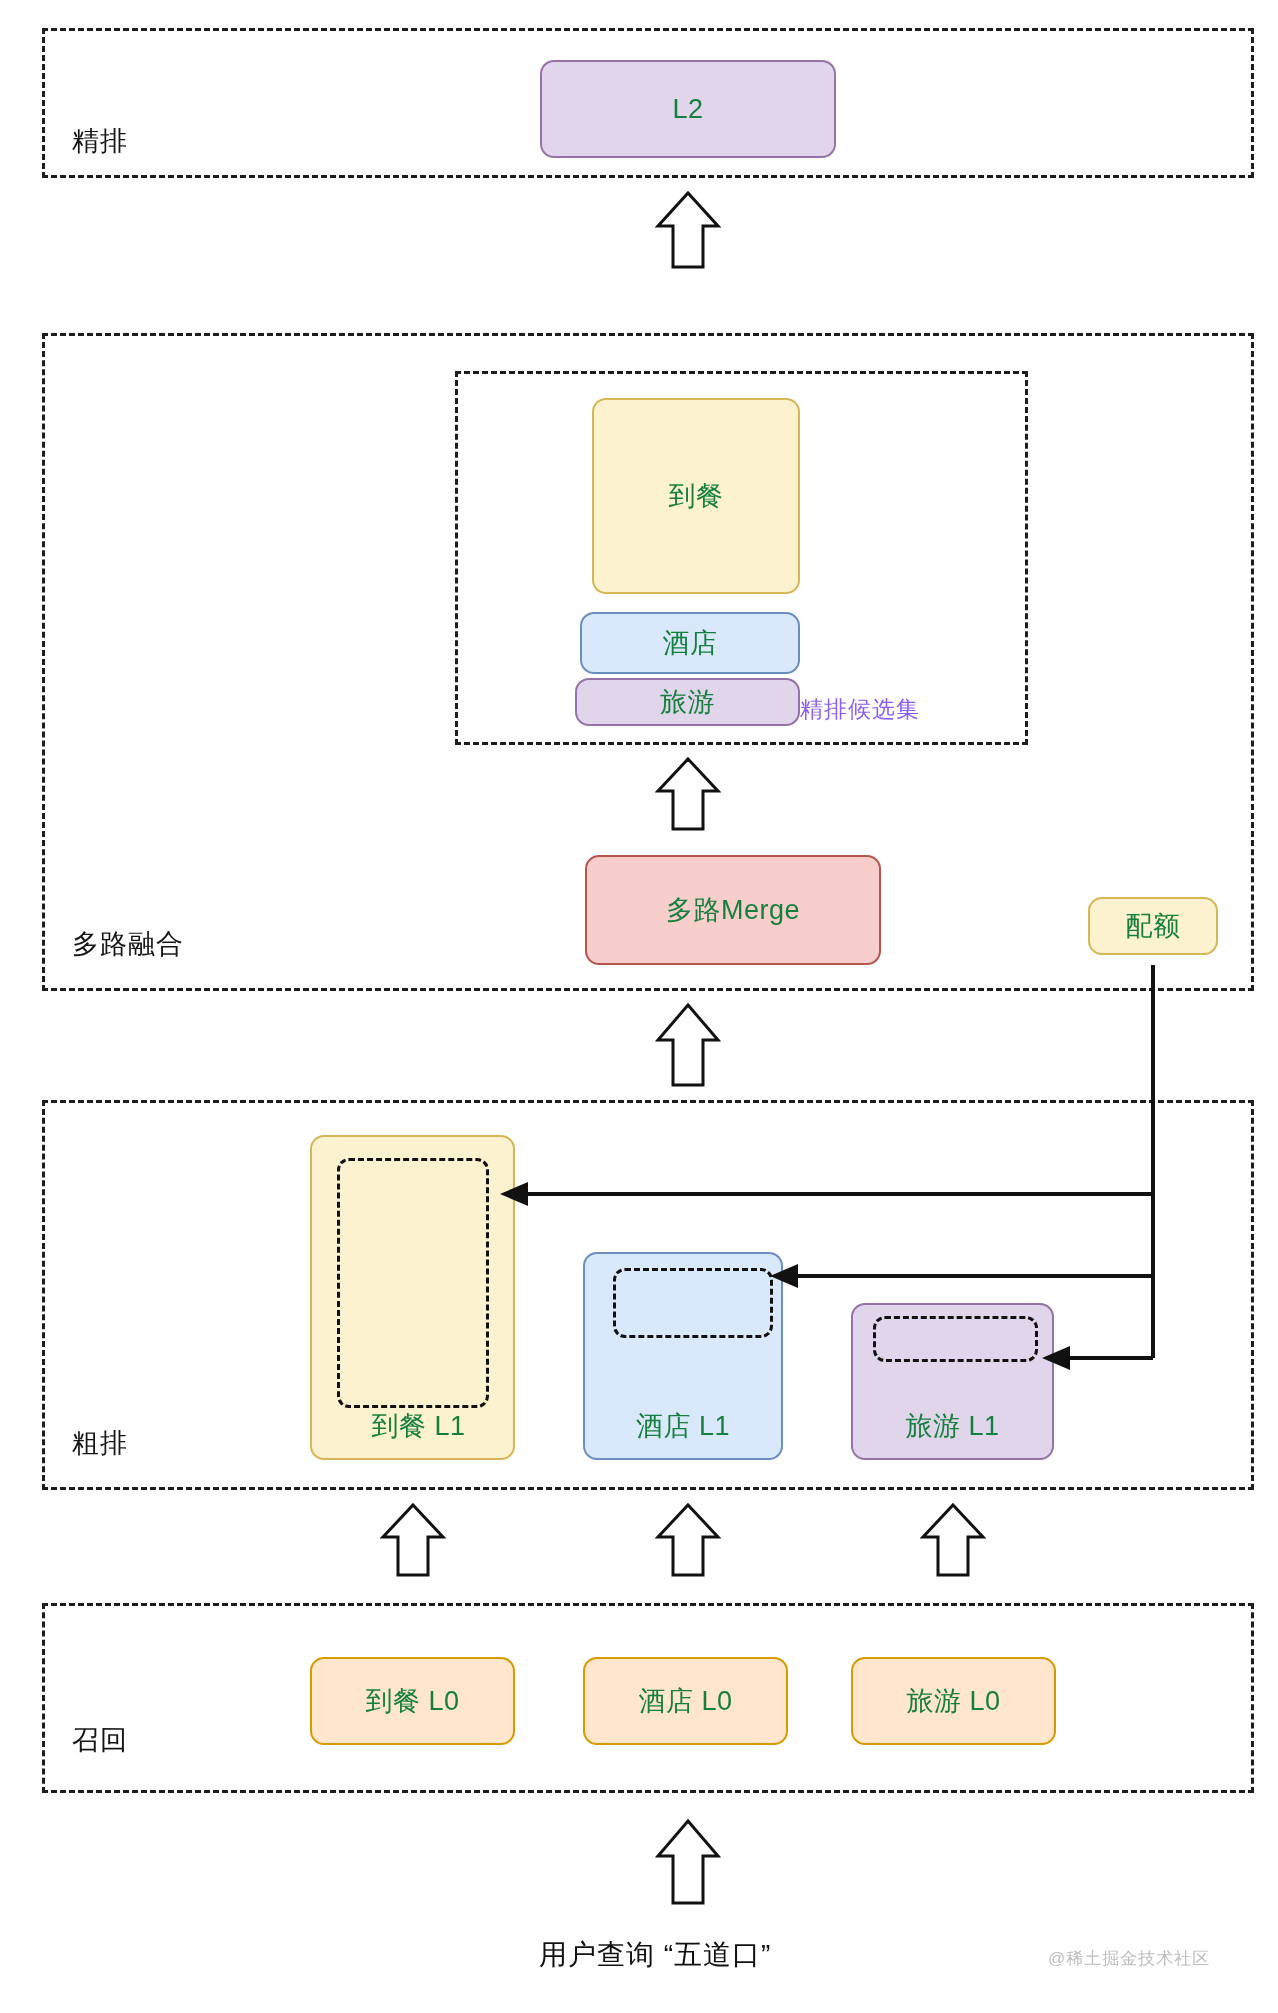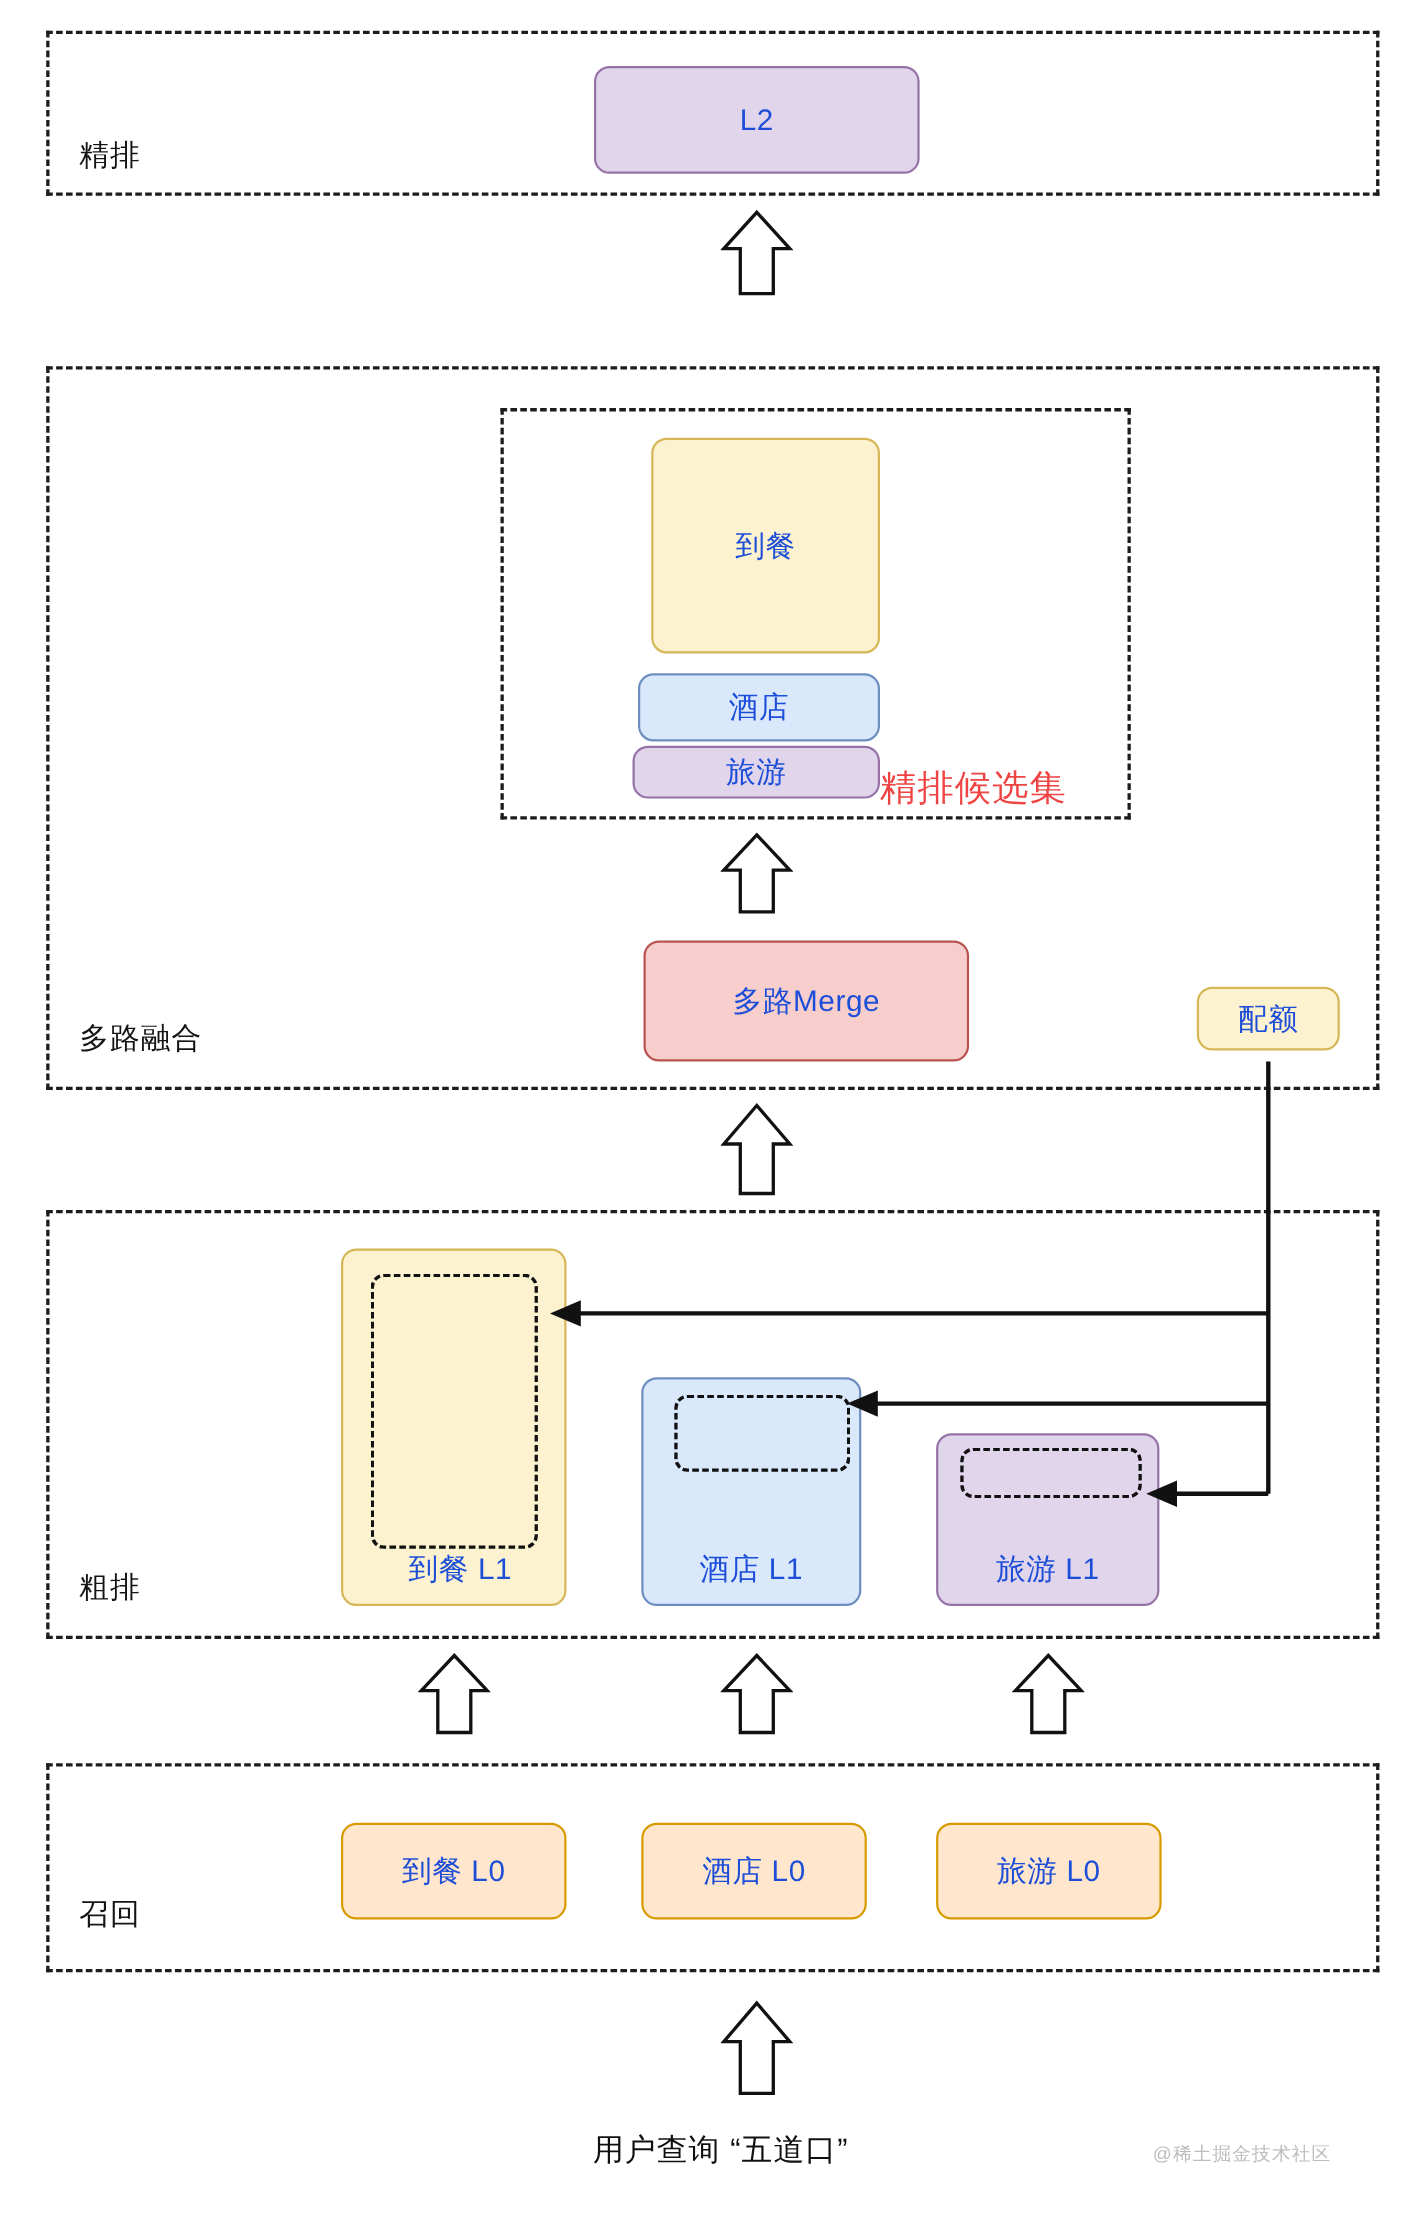--- a/index.html
+++ b/index.html
@@ -38,21 +38,21 @@
   
   .node {
     position: absolute;
     box-sizing: border-box;
     border-radius: 14px;
     border: 2.5px solid #888;
     display: flex;
     align-items: center;
     justify-content: center;
     font-size: 27px;
-    color: #1d4ed8;
+    color: #15803d;
     text-align: center;
     letter-spacing: 0.5px;
   }
   .node.bottom-label {
     align-items: flex-end;
     padding-bottom: 14px;
   }
 
   .n-purple  { background: #e1d5ec; border-color: #9673a6; }
   .n-yellow  { background: #fdf2cf; border-color: #d6b656; }
@@ -71,22 +71,22 @@
   }
 
   
   .candidate-frame {
     position: absolute;
     box-sizing: border-box;
     border: 3px dashed #1d1d1d;
   }
   .candidate-note {
     position: absolute;
-    font-size: 33px;
-    color: #ef4444;
+    font-size: 23px;
+    color: #8b5cf6;
     white-space: nowrap;
     letter-spacing: 1px;
   }
 
   
   .uparrow {
     position: absolute;
     fill: #ffffff;
     stroke: #111111;
     stroke-width: 3;

